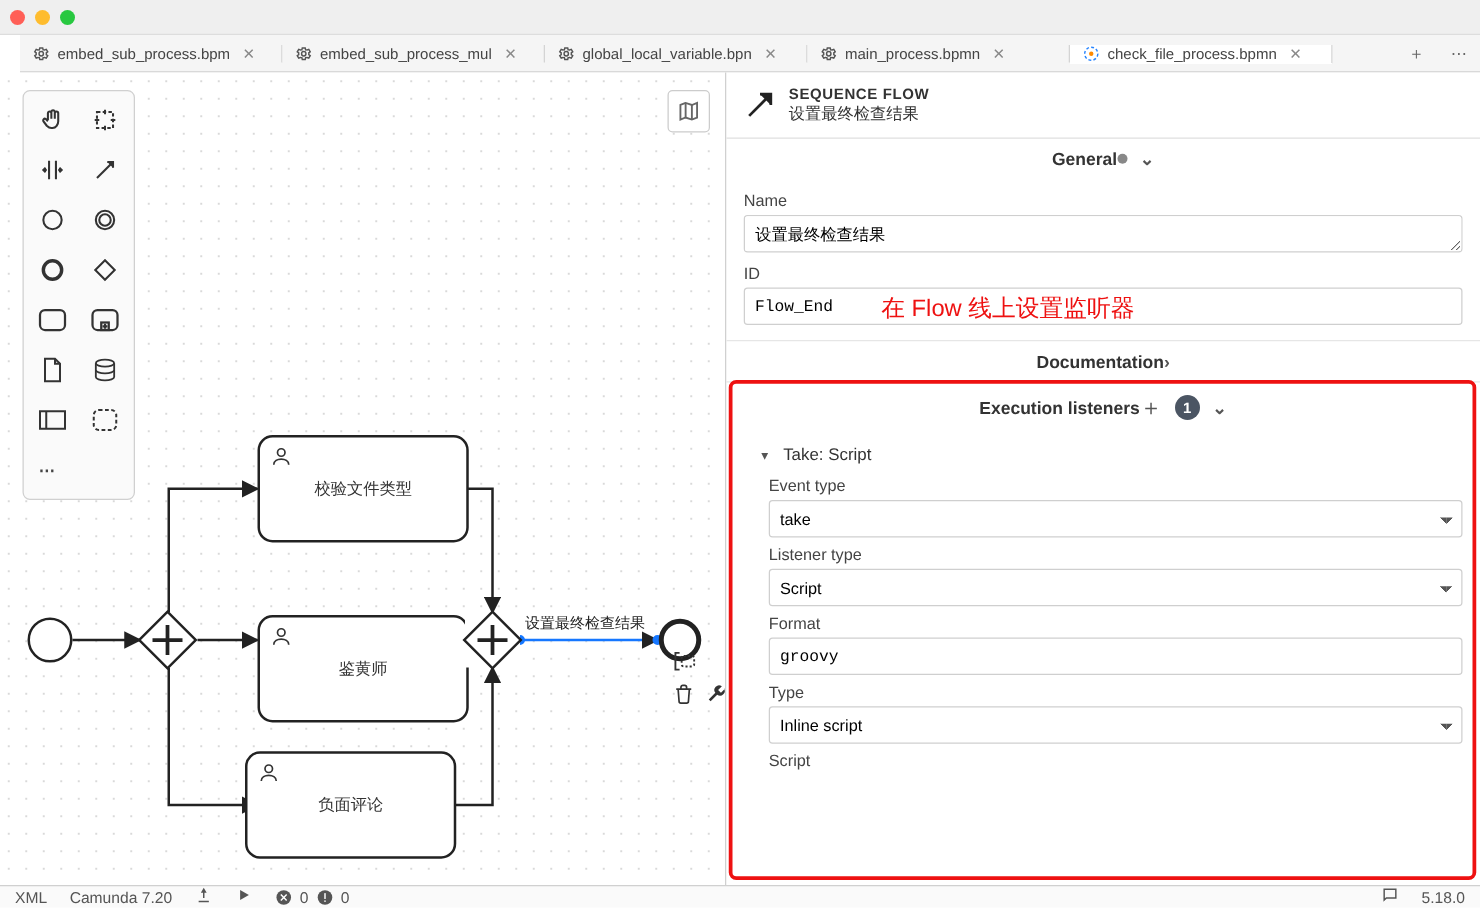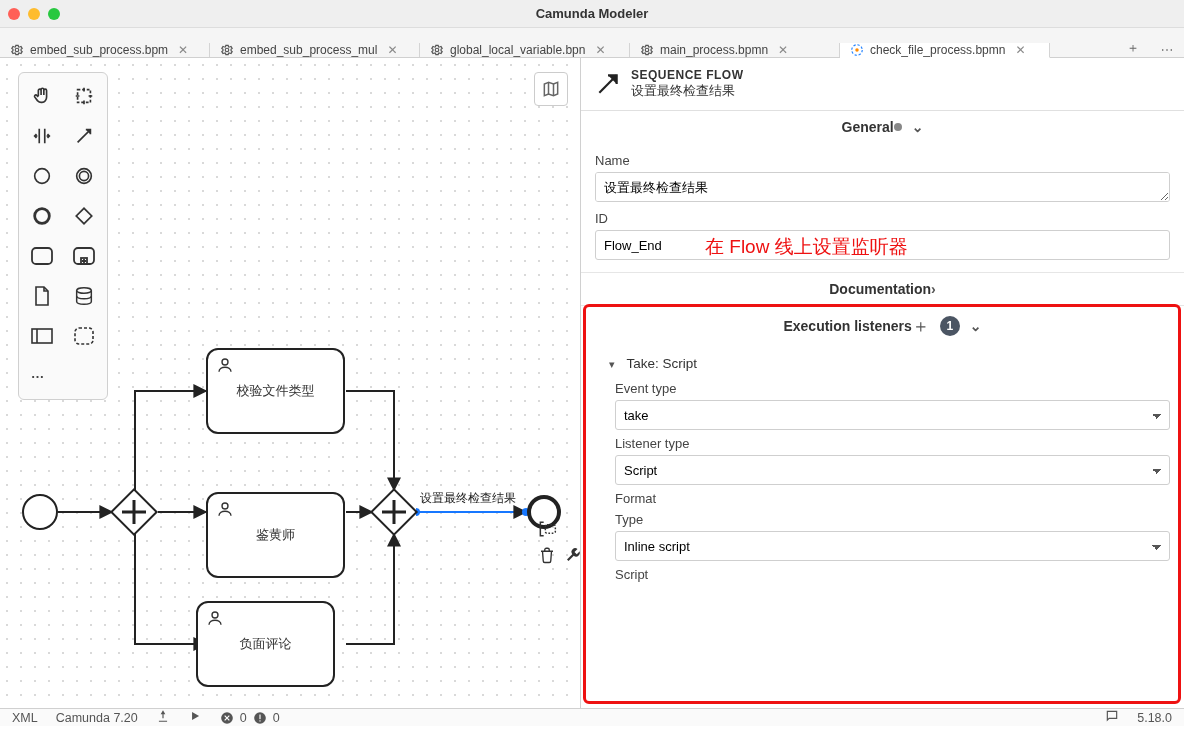--- a/index.html
+++ b/index.html
@@ -4,60 +4,60 @@
 <style>
 * { box-sizing: border-box; margin: 0; padding: 0; }
 html, body { width: 1184px; height: 736px; font-family: -apple-system, "Helvetica Neue", Arial, sans-serif; font-size: 13px; color: #333; background: #fff; overflow: hidden; }
 
 .titlebar { height: 28px; background:#efefef; border-bottom:1px solid #ddd; display:flex; align-items:center; padding:0 8px; position:relative; }
 .titlebar .dots { display:flex; gap:8px; }
 .titlebar .dot { width:12px; height:12px; border-radius:50%; }
 .dot-red{background:#ff5f57;} .dot-yel{background:#febc2e;} .dot-grn{background:#28c840;}
 .titlebar .title { position:absolute; left:0; right:0; text-align:center; font-weight:600; font-size:13px; pointer-events:none; }
 
-.tabbar { height:30px; background:#f5f5f5; border-bottom:1px solid #d0d0d0; display:flex; align-items:flex-end; }
+.tabbar { height:30px; background:#f5f5f5; border-bottom:1px solid #d0d0d0; display:flex; align-items:center;margin-left:16px; }
 .tabbar .tab { display:flex; align-items:center; gap:6px; padding:0 10px; border-right:1px solid #d4d4d4; font-size:12px; color:#444; white-space:nowrap; overflow:hidden; background:#f5f5f5; min-width:0; }
 .tabbar .tab.active { background:#fff; border-bottom:1px solid #fff; margin-bottom:-1px; font-weight:500; }
 .tabbar .tab .gear, .tabbar .tab .camunda { width:14px; height:14px; flex:0 0 auto; }
 .tab .close-x { font-size:12px; color:#888; margin-left:4px;}
 .tabbar .spacer{flex:1;}
 .tabbar .plus, .tabbar .more { width:34px; display:flex;align-items:center;justify-content:center;color:#666;}
 
 .main { display:flex; height:calc(100% - 28px - 30px - 28px); }
 
 .canvas-wrap { flex:1; position:relative; background:#fff; background-image:radial-gradient(#d9d9d9 1px, transparent 1px); background-size:14px 14px; background-position:0 0; }
 .palette { position:absolute; left:18px; top:14px; width:90px; background:#fafafa; border:1px solid #d0d0d0; border-radius:6px; padding:6px 4px; display:grid; grid-template-columns:1fr 1fr; gap:6px 4px; }
 .palette .cell { height:34px; display:flex; align-items:center; justify-content:center; color:#444; }
 .palette .row-single { grid-column:1 / span 2; justify-items:start; padding-left:6px;}
 .minimap { position:absolute; right:12px; top:14px; width:34px; height:34px; border:1px solid #ccc; border-radius:4px; background:#fff; display:flex; align-items:center; justify-content:center; color:#666;}
 
 .bpmn { position:absolute; }
 .start-evt { width:36px; height:36px; border:2px solid #222; border-radius:50%; background:#fff;}
 .gateway { width:44px; height:44px; background:#fff; }
 .gateway svg { overflow:visible; }
-.task { width:139px; height:86px; border:2px solid #222; border-radius:12px; background:#fff; display:flex; align-items:center; justify-content:center; font-size:13px; }
+.task { width:169px; height:86px; border:2px solid #222; border-radius:12px; background:#fff; display:flex; align-items:center; justify-content:center; font-size:13px; }
 .task .user-ic { position:absolute; left:8px; top:6px; }
 .seqlabel { position:absolute; font-size:12px; color:#222; white-space:nowrap; }
 .ctx-pad { position:absolute; display:flex; flex-direction:column; gap:4px; }
 .ctx-pad .row { display:flex; gap:4px; }
 .ctx-pad .ic { width:22px; height:22px; display:flex; align-items:center; justify-content:center; }
 
 .wires { position:absolute; left:0; top:0; width:100%; height:100%; pointer-events:none; }
 
 .rpanel { width:604px; border-left:1px solid #d0d0d0; background:#fff; display:flex; flex-direction:column; overflow:hidden; }
 .rpanel .rhead { display:flex; gap:10px; padding:10px 14px; border-bottom:1px solid #e0e0e0; align-items:center;}
 .rpanel .rhead .htxt .t1{ font-size:12px; font-weight:700; letter-spacing:.5px;}
 .rpanel .rhead .htxt .t2{ font-size:13px; }
 .sect { border-bottom:1px solid #e6e6e6; }
 .sect .shdr { display:flex; align-items:center; justify-content:center; padding:8px 14px; font-weight:700; font-size:14px; }
 .shdr .right-ic{ display:flex; align-items:center; gap:10px; color:#555;}
 .badge{ background:#4b5563; color:#fff; width:20px; height:20px; border-radius:50%; font-size:12px; display:flex; align-items:center; justify-content:center; font-weight:600;}
 .sect .body { padding:4px 14px 12px 14px; }
 .lbl { font-size:13px; color:#444; margin:6px 0 4px 0; }
-.tinput { width:100%; height:30px; border:1px solid #cfcfcf; border-radius:3px; padding:4px 8px; font-size:13px; background:#fff; }
+.tinput { width:100%; height:30px; border:1px solid #cfcfcf; border-radius:3px; padding:4px 8px; font-size:13px; background:#fff;font-family:Liberation Mono, monospace; }
 .tselect { width:100%; height:30px; border:1px solid #cfcfcf; border-radius:3px; padding:4px 8px; font-size:13px; background:#fff; appearance:none; background-image:linear-gradient(45deg, transparent 50%, #555 50%), linear-gradient(135deg, #555 50%, transparent 50%); background-position:right 12px top 13px, right 7px top 13px; background-size:5px 5px,5px 5px; background-repeat:no-repeat;}
 .ttext { width:100%; min-height:30px; border:1px solid #cfcfcf; border-radius:3px; padding:6px 8px; font-size:13px; font-family:inherit; resize:vertical; }
 .code { width:100%; border:1px solid #cfcfcf; border-radius:3px; padding:10px 12px; font-family:ui-monospace,Menlo,Consolas,monospace; font-size:13px; white-space:pre; overflow:auto; min-height:72px; background:#fff; resize:vertical;}
 .annot { position:absolute; color:#e11; font-size:19px; }
 .redbox { position:absolute; border:3px solid #e11; border-radius:6px; pointer-events:none; }
 .sub { display:flex; align-items:flex-start; gap:8px; padding:6px 0 4px 10px; font-size:13.5px; }
 .chev::before{ content:"▾"; font-size:11px; color:#555; margin-right:4px;}
 .dot-ind{ width:8px; height:8px; border-radius:50%; background:#888; display:inline-block;}
 
 .status { height:18px; border-top:1px solid #d0d0d0; background:#fafafa; display:flex; align-items:center; padding:0 12px; gap:18px; font-size:12.5px; color:#555;}
@@ -67,21 +67,20 @@
 </style>
 </head>
 <body>
 
 <div class="titlebar">
   <div class="dots">
     <div class="dot dot-red"></div>
     <div class="dot dot-yel"></div>
     <div class="dot dot-grn"></div>
   </div>
-  <div class="title">Camunda Modeler</div>
 </div>
 
 <div class="tabbar">
   <div class="tab" style="width:210px">
     <svg class="gear gear-svg" viewBox="0 0 24 24" fill="none" stroke="#555" stroke-width="2">
         <circle cx="12" cy="12" r="3"></circle>
         <path d="M19 12a7 7 0 0 0-.1-1.2l2-1.5-2-3.4-2.3.9a7 7 0 0 0-2-.1L14 4h-4l-.6 2.7a7 7 0 0 0-2 .1l-2.3-.9-2 3.4 2 1.5A7 7 0 0 0 5 12a7 7 0 0 0 .1 1.2l-2 1.5 2 3.4 2.3-.9a7 7 0 0 0 2 .1L10 20h4l.6-2.7a7 7 0 0 0 2-.1l2.3.9 2-3.4-2-1.5A7 7 0 0 0 19 12z"></path>
       </svg>
     <span>embed_sub_process.bpm</span>
     <span class="close-x">✕</span>
@@ -364,20 +363,21 @@
             <span>Take: Script</span>
           </div>
         <div style="padding-left:16px;">
           <div class="lbl">Event type</div>
           <select class="tselect"><option>take</option></select>
 
           <div class="lbl">Listener type</div>
           <select class="tselect"><option>Script</option></select>
 
           <div class="lbl">Format</div>
+          <input class="tinput" value="groovy" style="">
 
           <div class="lbl">Type</div>
           <select class="tselect"><option>Inline script</option></select>
 
           <div class="lbl">Script</div>
         </div>
       </div>
     </div>
 
     <div class="redbox" style="left:2px; top:246px; right:3px; height:400px;"></div>

